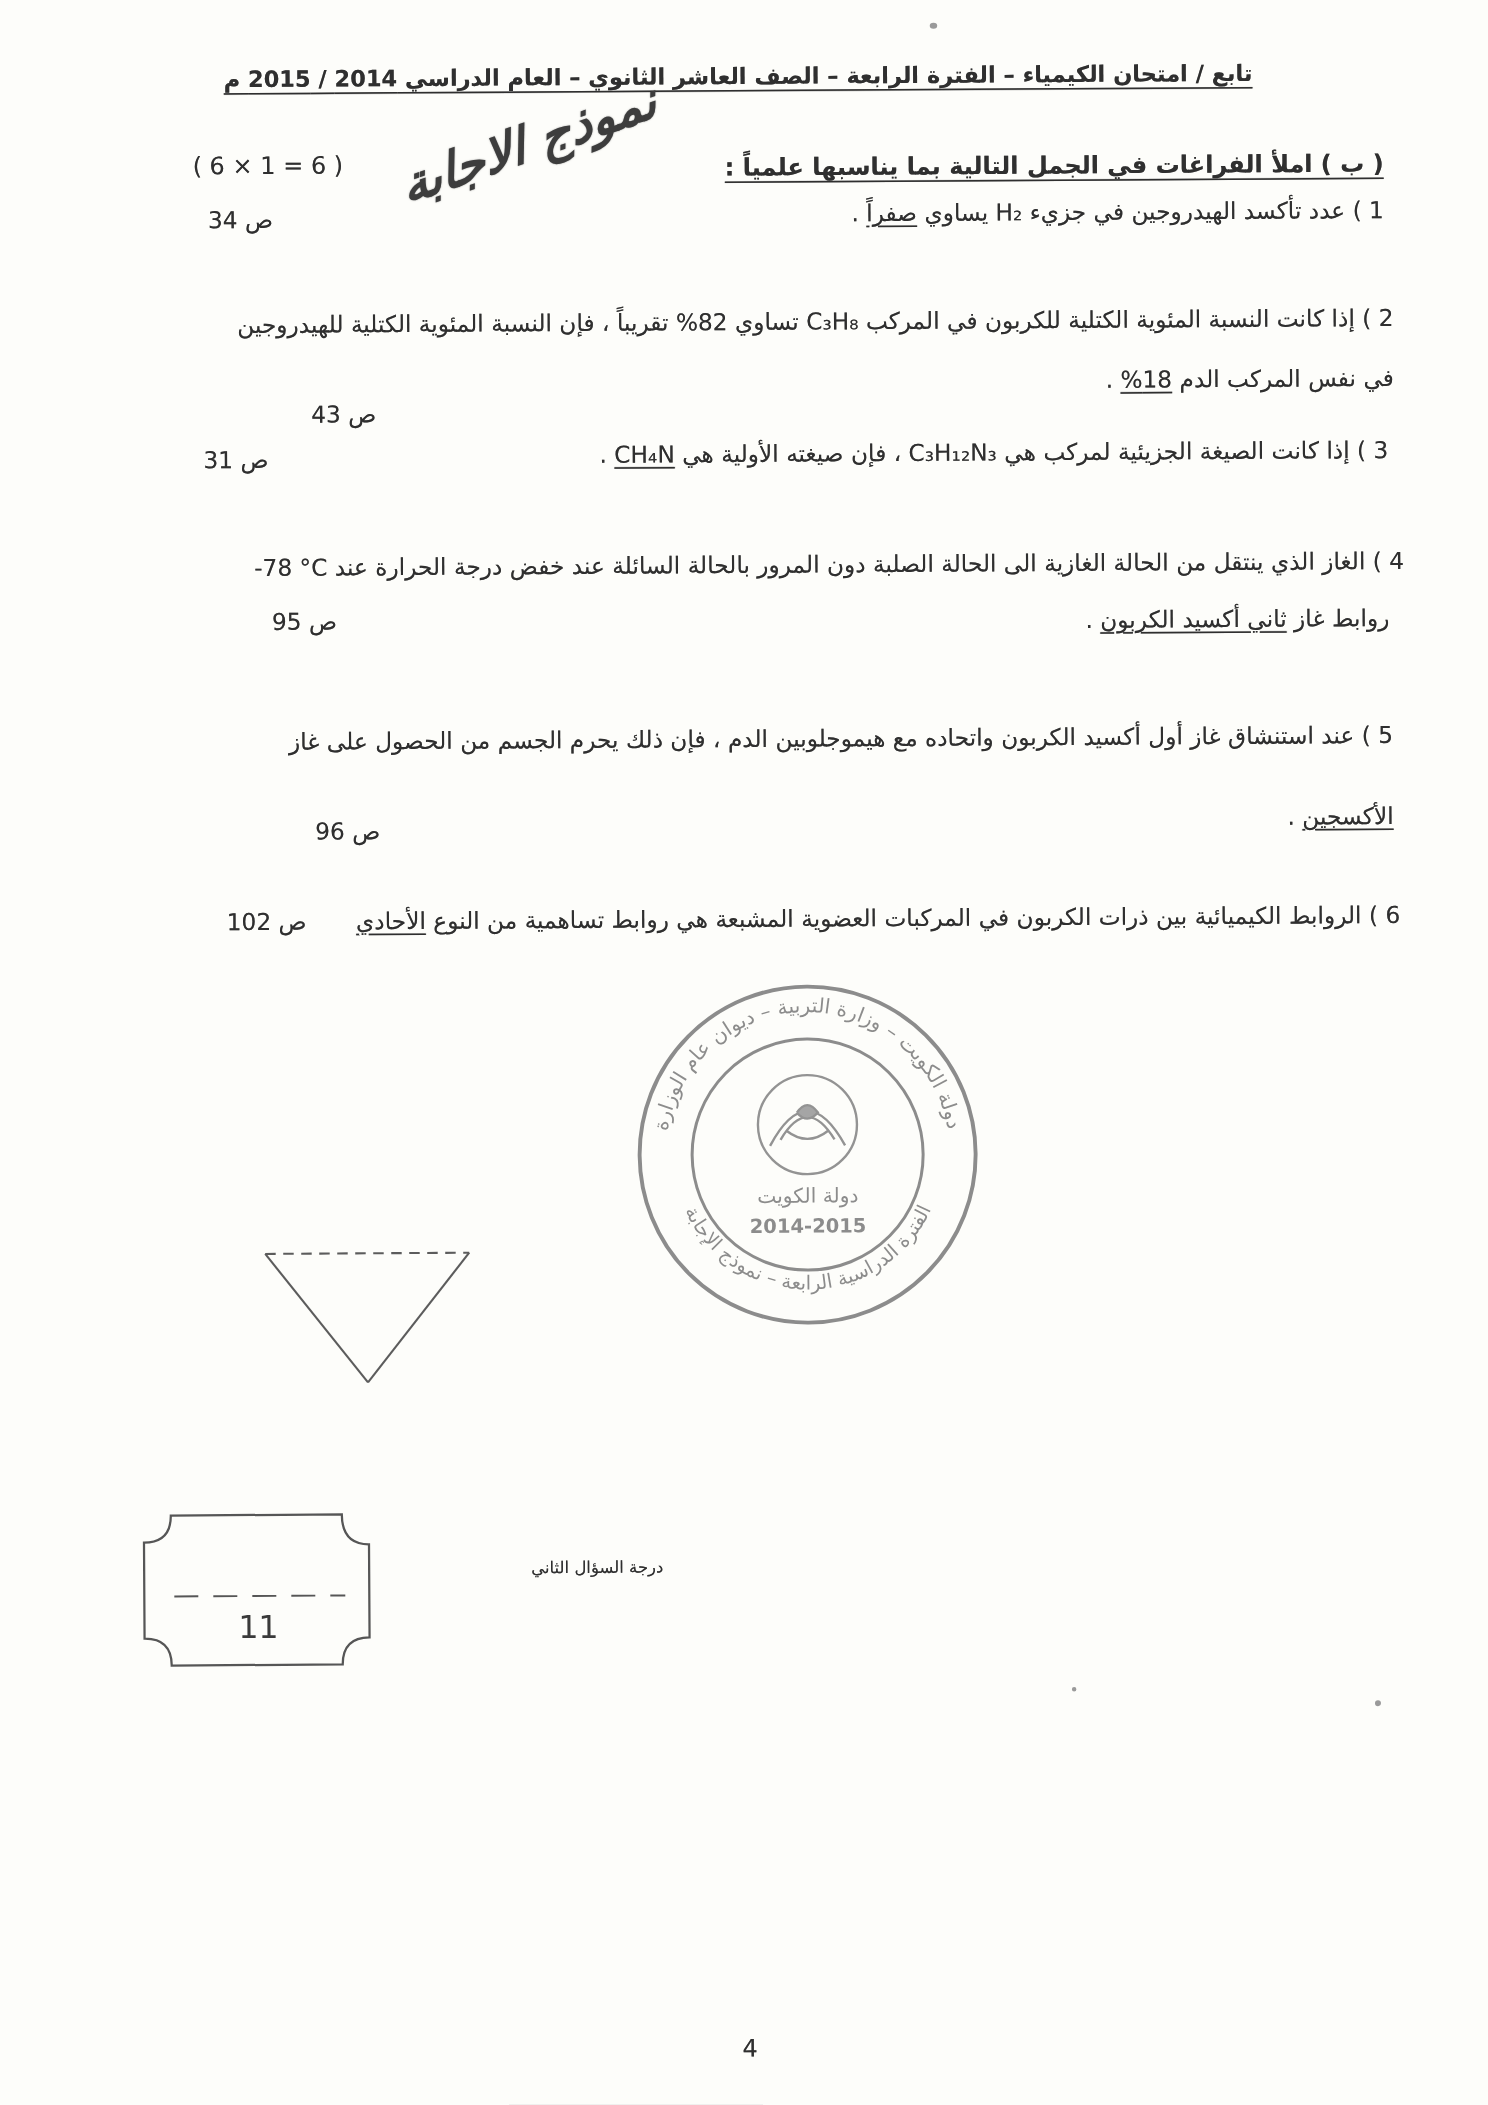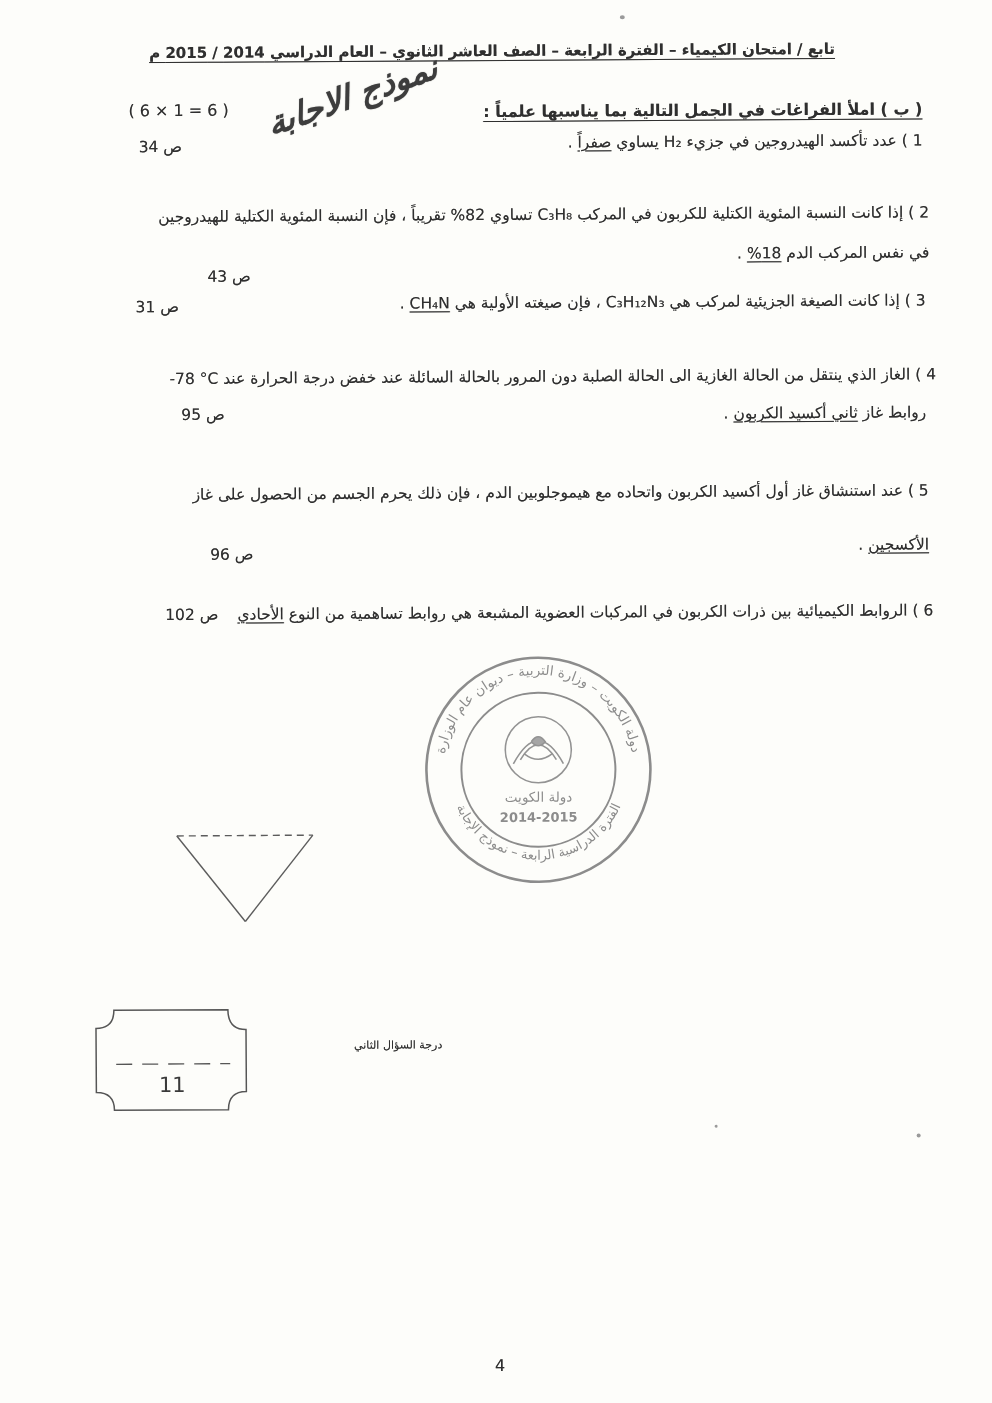--- a/index.html
+++ b/index.html
@@ -47,21 +47,21 @@
 
   .q4a     { top:368px; right:54px; }
   .q4b     { top:406px; right:64px; }
   .ref-4   { top:404px; left:183px; }
 
   .q5a     { top:484px; right:62px; }
   .q5b     { top:538px; right:62px; }
   .ref-5   { top:544px; left:183px;margin-left:28px; }
 
   .q6      { top:604px; right:58px; }
-  .q6 .ref-inline { margin-right:14px; }
+  .q6 .ref-inline { margin-right:28px; }
 
   .official-stamp { position:absolute; top:650px; left:418px; opacity:.88; }
   .triangle-svg   { position:absolute; top:826px; left:166px; }
   .grade-svg      { position:absolute; top:1006px; left:92px; }
   .grade-label    { top:1038px; left:352px; font-size:11px; }
 
   .page-num { top:1356px; left:0; right:0; text-align:center; font-size:16px; }
 
   .speck { position:absolute; border-radius:50%; background:#9a9a9a; }
   .speck.s1 { width:5px; height:4px; top:16px;   left:624px; }

